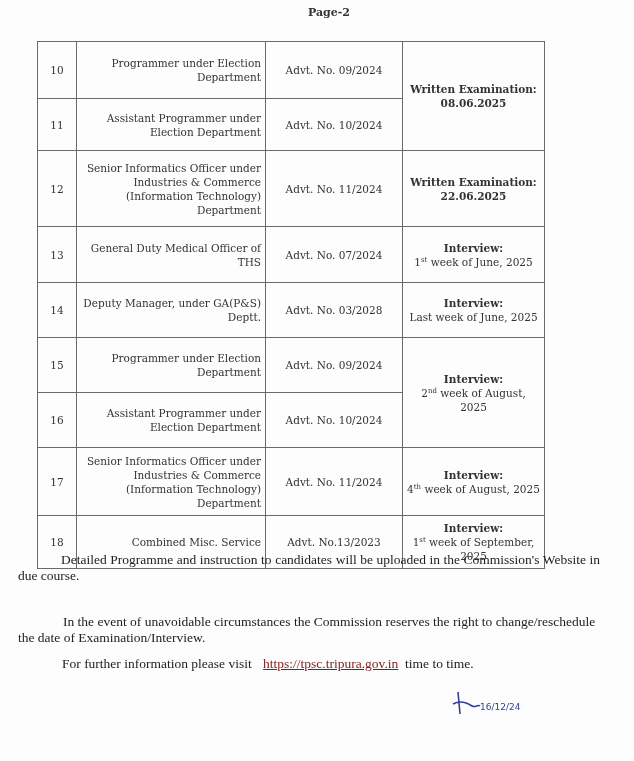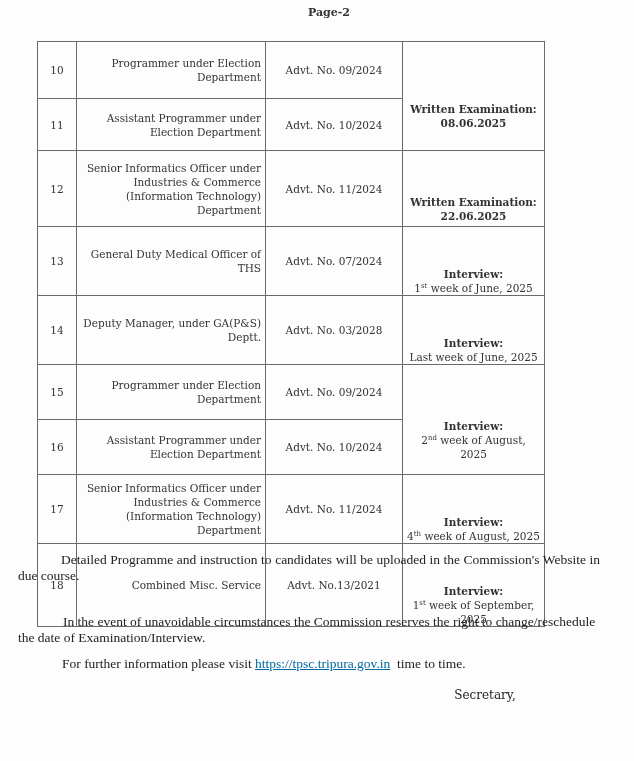--- a/index.html
+++ b/index.html
@@ -5,29 +5,29 @@
   html, body { margin:0; padding:0; }
   body { width:634px; height:761px; background:#fdfdfd; position:relative; overflow:hidden;
          font-family:"DejaVu Serif", serif; color:#2a2a2a; }
   .page-label { position:absolute; top:6px; left:0; width:634px; text-align:center; font-size:11px; font-weight:bold; color:#333;margin-left:12px; }
   table.sched { position:absolute; left:37px; top:41px; width:508px; border-collapse:collapse; table-layout:fixed; }
   table.sched td { border:1.5px solid #6a6a6a; font-size:10.5px; line-height:14px; vertical-align:middle; padding:0 4px; color:#333; }
   td.sl { width:30px; text-align:center; }
   td.post { width:180px; text-align:right; }
   td.advt { width:128px; text-align:center; }
   td.sched-cell { text-align:center; font-size:11px; }
-  .sched-title { font-weight:bold; display:block;margin-top:40px; }
+  .sched-title { font-weight:bold; display:block; }
   .sched-date { display:block; }
   .bold-date { font-weight:bold; }
   sup { font-size:7px; line-height:0; }
   .para { position:absolute; left:18px; width:582px; font-family:"Liberation Serif", serif; font-size:13.5px; line-height:16px; color:#222; }
   .p1 { top:552px; text-align:justify; text-indent:43px; }
   .p2 { top:614px; text-indent:45px; }
   .p3 { top:656px; left:62px; width:560px; }
-  .link { text-decoration:underline; color:#0369a1; }
+  .link { text-decoration:underline; color:#7f1d1d;margin-left:8px; }
   .sig-block { position:absolute; left:350px; top:688px; width:270px; text-align:center; font-size:12px; line-height:14px; color:#222; }
   .sig-mark { height:30px; position:relative; }
   .sig-mark svg { position:absolute; left:100px; top:0; }
 </style>
 </head>
 <body>
 
 <div class="page-label">Page-2</div>
 
 <table class="sched">
@@ -92,28 +92,33 @@
     <td class="post">Senior Informatics Officer under Industries &amp; Commerce (Information Technology) Department</td>
     <td class="advt">Advt. No. 11/2024</td>
     <td class="sched-cell">
       <span class="sched-title">Interview:</span>
       <span class="sched-date"><span>4</span><sup>th</sup><span> week of August, 2025</span></span>
     </td>
   </tr>
   <tr style="height:53px">
     <td class="sl">18</td>
     <td class="post">Combined Misc. Service</td>
-    <td class="advt">Advt. No.13/2021</td>
+    <td class="advt">Advt. No.13/2023</td>
     <td class="sched-cell">
       <span class="sched-title">Interview:</span>
       <span class="sched-date"><span>1</span><sup>st</sup><span> week of September, 2025</span></span>
     </td>
   </tr>
 </tbody>
   </table>
 
 <div class="para p1">Detailed Programme and instruction to candidates will be uploaded in the Commission's Website in due course.</div>
 <div class="para p2">In the event of unavoidable circumstances the Commission reserves the right to change/reschedule the date of Examination/Interview.</div>
 <div class="para p3"><span>For further information please visit </span><span class="link">https://tpsc.tripura.gov.in</span><span style="white-space:pre">  time to time.</span></div>
 
 <div class="sig-block">
-  <div>Secretary,</div>
+  <div class="sig-mark">
+    <svg width="80" height="30" viewBox="0 0 80 30">
+      <path d="M8 4 L10 26 M3 16 C10 12, 16 14, 22 18 C25 20, 28 16, 30 18" stroke="#2f3f9a" stroke-width="1.6" fill="none"></path>
+      <text x="30" y="22" font-size="9" fill="#2f3f9a" font-family="DejaVu Sans, sans-serif">16/12/24</text>
+    </svg>
+  </div>
 </div>
 
 </body></html>

